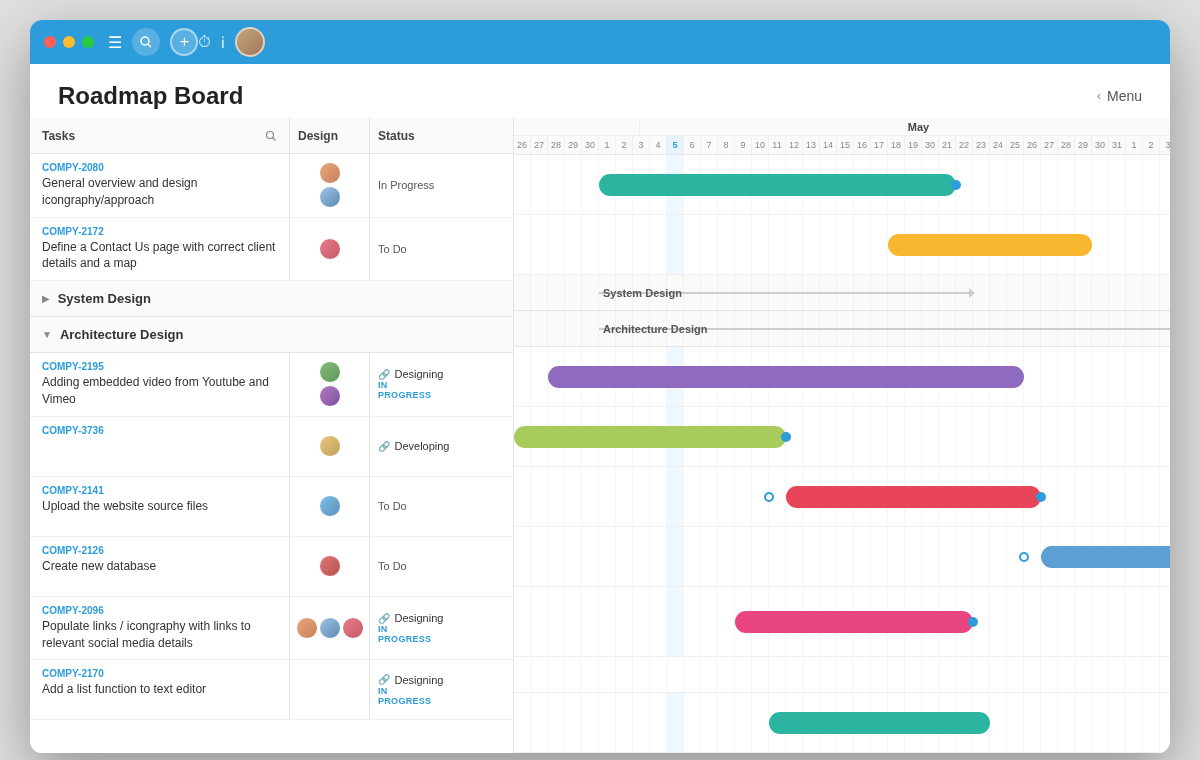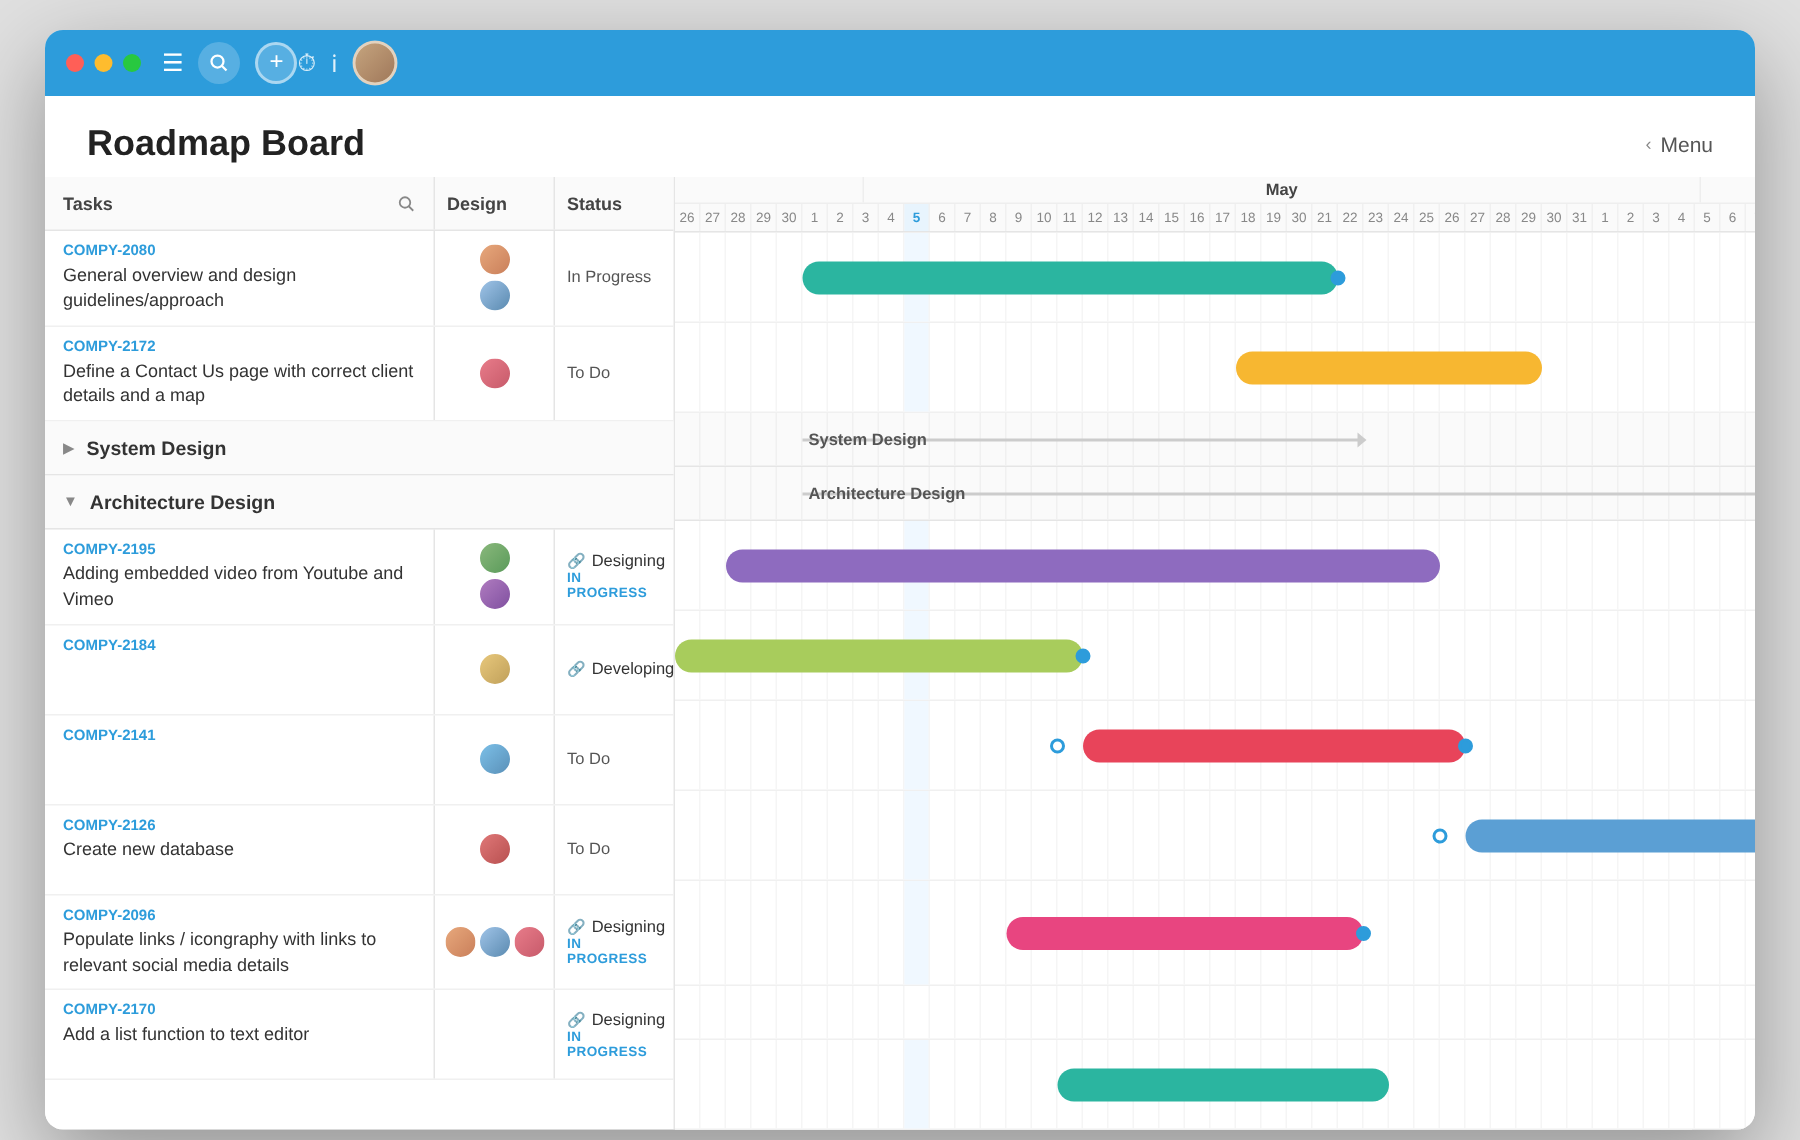--- a/index.html
+++ b/index.html
@@ -122,21 +122,21 @@
       display: flex;
       align-items: center;
       gap: 6px;
       color: #555;
       font-size: 14px;
       cursor: pointer;
     }
     .chevron-left { font-size: 12px; color: #888; }
     
     .left-panel {
-      width: 420px;
+      width: 484px;
       flex-shrink: 0;
       border-right: 1px solid #e5e5e5;
       overflow-y: auto;
     }
     .col-tasks {
       width: 260px;
       flex-shrink: 0;
       padding: 0 12px;
       font-size: 12px;
       font-weight: 600;
@@ -365,21 +365,21 @@
             <span>Design</span>
           </div>
           <div class="col-status">
             <span>Status</span>
           </div>
         </div>
 
         <div class="task-row">
           <div class="task-info">
             <div class="task-id">COMPY-2080</div>
-            <div class="task-name">General overview and design guidelines/approach</div>
+            <div class="task-name">General overview and design icongraphy/approach</div>
           </div>
           <div class="task-members">
             <div class="avatars-stack">
               <div class="mini-avatar av1"></div>
               <div class="mini-avatar av2"></div>
             </div>
           </div>
           <div class="task-status">
             <span class="status-text">In Progress</span>
           </div>
@@ -427,40 +427,41 @@
                 <span class="link-icon">🔗</span>
                 <span>Designing</span>
               </div>
               <div class="status-badge-sub">IN PROGRESS</div>
             </div>
           </div>
         </div>
 
         <div class="task-row">
           <div class="task-info">
-            <div class="task-id">COMPY-2184</div>
+            <div class="task-id">COMPY-3736</div>
           </div>
           <div class="task-members">
             <div class="avatars-stack">
               <div class="mini-avatar av6"></div>
             </div>
           </div>
           <div class="task-status">
             <div class="status-badge">
               <div class="status-badge-main">
                 <span class="link-icon">🔗</span>
                 <span>Developing</span>
               </div>
             </div>
           </div>
         </div>
 
         <div class="task-row">
           <div class="task-info">
             <div class="task-id">COMPY-2141</div>
+            <div class="task-name">Upload the website source files</div>
           </div>
           <div class="task-members">
             <div class="avatars-stack">
               <div class="mini-avatar av7"></div>
             </div>
           </div>
           <div class="task-status">
             <span class="status-text">To Do</span>
           </div>
         </div>

